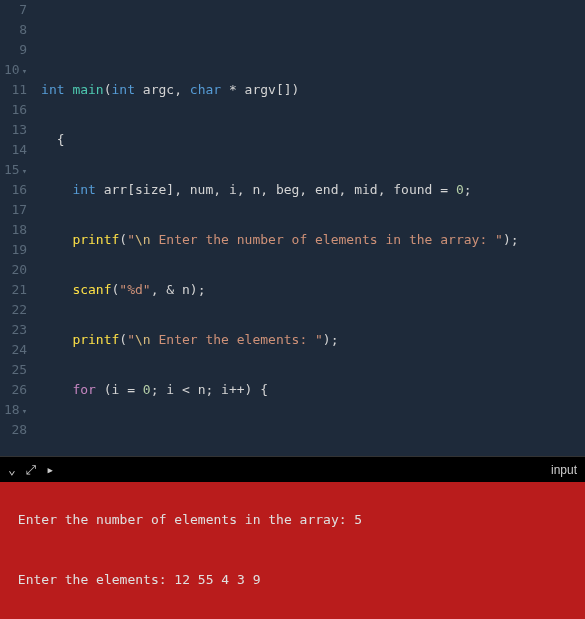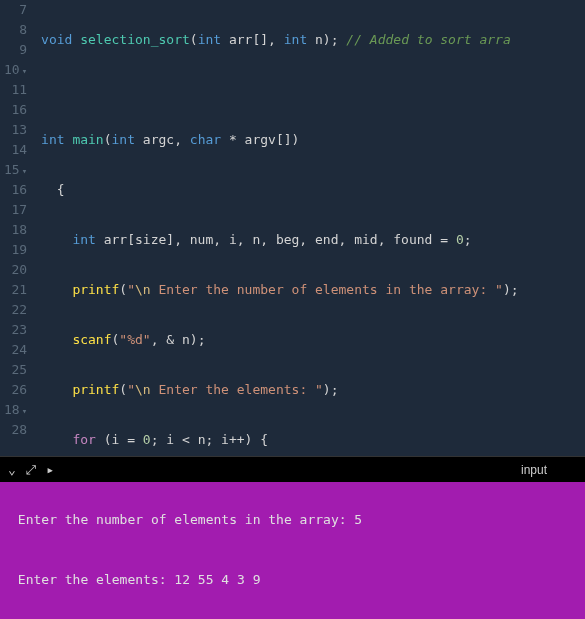--- a/index.html
+++ b/index.html
@@ -68,25 +68,24 @@
       color: #ccc;
     }
     .sep-icons span {
       font-size: 13px;
     }
     .sep-label {
       color: #ccc;
       font-family: sans-serif;
       font-size: 12px;
       margin-left: auto;
-      margin-right: 30px;
     }
     
     .terminal {
-      background: #a21caf;
+      background: #b91c1c;
       color: #e0e0e0;
       padding: 8px 10px;
       font-family: 'Consolas', 'Monaco', monospace;
       font-size: 13px;
       line-height: 20px;
       white-space: pre;
       height: 137px;
     }
   </style>
 </head>
@@ -111,21 +110,20 @@
     <div class="ln">21</div>
     <div class="ln">22</div>
     <div class="ln">23</div>
     <div class="ln">24</div>
     <div class="ln">25</div>
     <div class="ln">26</div>
     <div class="ln fold">18</div>
     <div class="ln">28</div>
   </div>
   <div class="code">
-    <div class="line"><span class="type">void</span><span class="fn"> selection_sort</span><span>(</span><span class="type">int</span><span> arr[], </span><span class="type">int</span><span> n); </span><span class="cmt">// Added to sort arra</span></div>
     <div class="line"></div>
     <div class="line"><span class="type">int</span><span class="fn"> main</span><span>(</span><span class="type">int</span><span> argc, </span><span class="type">char</span><span> * argv[])</span></div>
     <div class="line"><span>  {</span></div>
     <div class="line"><span>    </span><span class="type">int</span><span> arr[size], num, i, n, beg, end, mid, found = </span><span class="num">0</span><span>;</span></div>
     <div class="line"><span>    </span><span class="builtin">printf</span><span>(</span><span class="str">"</span><span class="esc">\n</span><span class="str"> Enter the number of elements in the array: "</span><span>);</span></div>
     <div class="line"><span>    </span><span class="builtin">scanf</span><span>(</span><span class="str">"%d"</span><span>, &amp; n);</span></div>
     <div class="line"><span>    </span><span class="builtin">printf</span><span>(</span><span class="str">"</span><span class="esc">\n</span><span class="str"> Enter the elements: "</span><span>);</span></div>
     <div class="line"><span>    </span><span class="kw">for</span><span> (i = </span><span class="num">0</span><span>; i &lt; n; i++) {</span></div>
     
     

